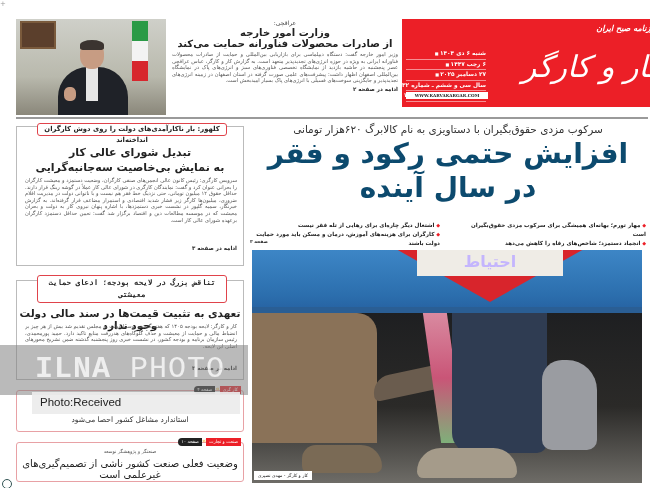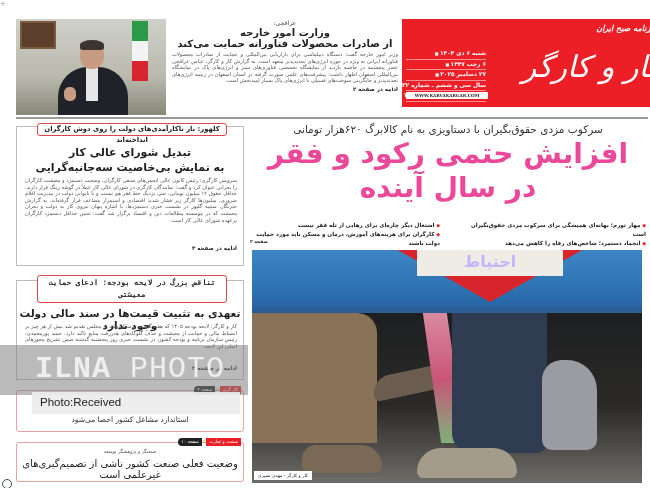--- a/index.html
+++ b/index.html
@@ -32,21 +32,21 @@
   .mast { left: 402px; top: 19px; width: 266px; height: 88px; background: #ec1f27; }
   .mast-sub { position:absolute; right:10px; top:4px; color:#fff; font-size:8px; font-style:italic; font-weight:bold; font-family:"DejaVu Serif", serif; }
   .mast-logo { position:absolute; right:6px; top:16px; color:#fff; font-size:30px; font-weight:normal; font-style:italic; font-family:"DejaVu Serif", serif; letter-spacing:-2px; line-height:64px; }
   .mast-info { position:absolute; left:4px; top:30px; width:80px; color:#fff; font-size:5.8px; line-height:8.5px; font-weight:bold; }
   .mast-info div { border-bottom: 0.5px solid rgba(255,255,255,0.5); white-space:nowrap; }
   .mast-info div::after { content: " ■"; font-size:4px; }
   .mast-url { position:absolute; left:4px; top:73px; width:82px; height:7px; background:#fff; color:#222; font-size:4.2px; font-weight:bold; text-align:center; line-height:7px; font-family:"DejaVu Serif", serif; }
 
   
   .main-kicker { left: 250px; top: 123px; width: 396px; font-size: 10.5px; color:#333; text-align:center; }
-  .main-headline { left: 250px; top: 137px; width: 396px; font-size: 28px; font-weight: bold; color:#ec4899; text-align:center; line-height: 34px; }
+  .main-headline { left: 250px; top: 137px; width: 396px; font-size: 28px; font-weight: bold; color:#0c4a6e; text-align:center; line-height: 34px; }
   .bullets { left: 250px; top: 221px; width: 396px; font-size: 5.6px; color:#222; font-weight:bold; }
   .bullets .col { position:absolute; top:0; width:190px; line-height:9px; }
   .bullets .col.right { right:0; }
   .bullets .col.left { left:0; }
   .bullets .item::before { content:"◆ "; color:#ec1f27; font-size:5px; }
   .bullets .page-ref { position:absolute; left:0; top:18px; font-size:4.5px; }
 
   
   .big-photo { left: 252px; top: 250px; width: 390px; height: 233px; overflow:hidden; background:#3b3b3b; }
   .bp-sign { position:absolute; left:0; top:0; width:390px; height:63px; background: linear-gradient(180deg,#3d86c6 0%,#2c6fae 70%,#2560a0 100%); }

